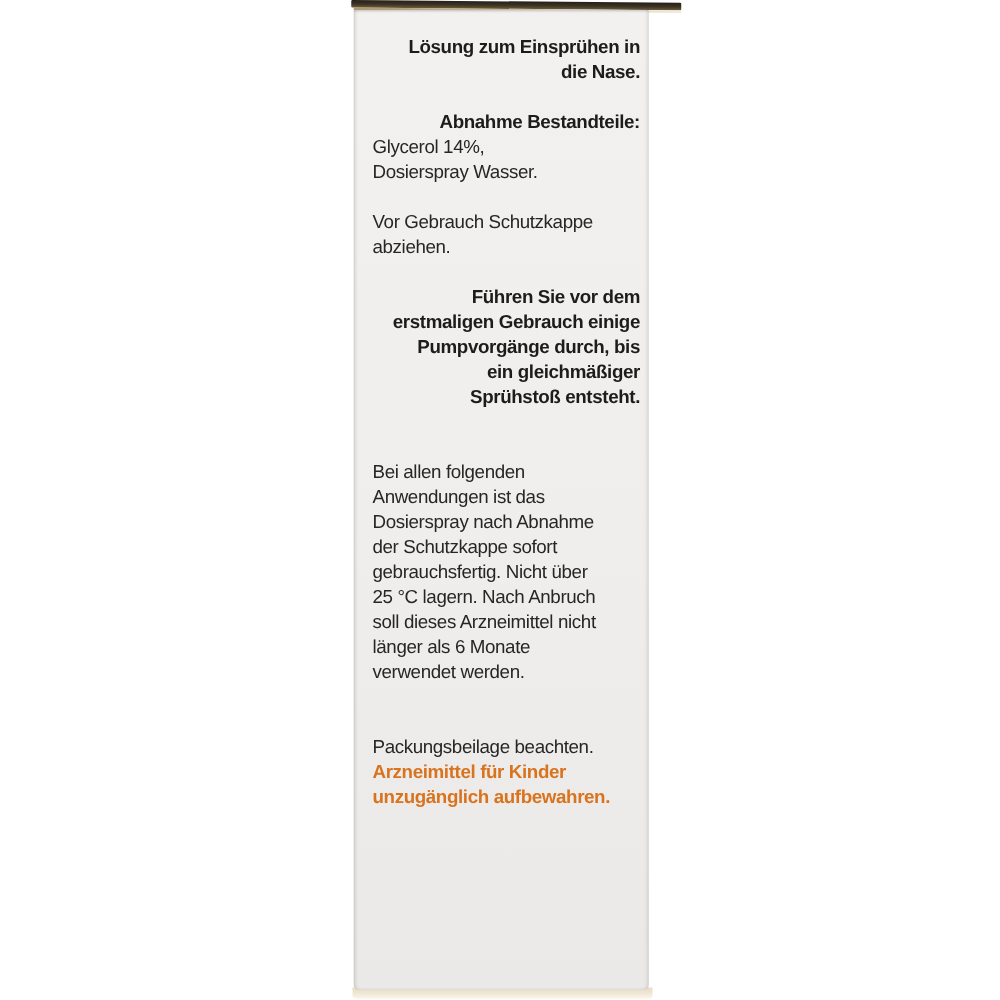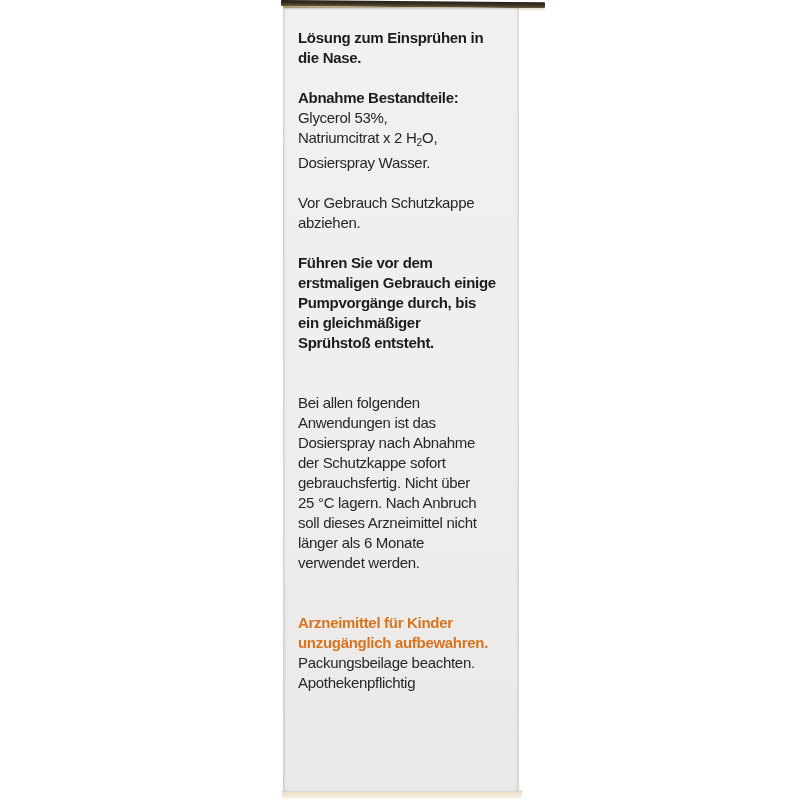--- a/index.html
+++ b/index.html
@@ -70,21 +70,21 @@
     width: 214px;
   }
   .para {
     margin: 0 0 20px 0;
     font-size: 15px;
     line-height: 20px;
     letter-spacing: -0.3px;
     color: #262626;
     white-space: pre;
   }
-  .bold { font-weight: 700; color: #1c1c1c; }
+  .bold { font-weight: 700; color: #1c1c1c; text-align: right; }
   .blockline { display: block; white-space: pre; }
   .orange { color: #d9731e; font-weight: 700; }
   .gap-large { margin-bottom: 40px; margin-top: 40px; }
   sub.chem {
     font-size: 10px;
     vertical-align: -3px;
     letter-spacing: 0;
   }
 </style>
 </head>
@@ -95,39 +95,39 @@
   <div class="top-edge"></div>
   <div class="bottom-edge"></div>
 
   <div class="panel">
     <div class="text-col">
 
       <p class="para bold">Lösung zum Einsprühen in
 die Nase.</p>
 
 
-      <p class="para"><span class="blockline bold">Abnahme Bestandteile:</span><span class="blockline">Glycerol 53%,</span><span class="blockline"><span>Natriumcitrat x 2 H</span><sub class="chem">2</sub><span>O,</span></span><span class="blockline">Dosierspray Wasser.</span></p>
+      <p class="para"><span class="blockline bold">Abnahme Bestandteile:</span><span class="blockline">Glycerol 14%,</span><span class="blockline">Dosierspray Wasser.</span></p>
 
       <p class="para">Vor Gebrauch Schutzkappe
 abziehen.</p>
 
       <p class="para bold">Führen Sie vor dem
 erstmaligen Gebrauch einige
 Pumpvorgänge durch, bis
 ein gleichmäßiger
 Sprühstoß entsteht.</p>
 
       <p class="para gap-large">Bei allen folgenden
 Anwendungen ist das
 Dosierspray nach Abnahme
 der Schutzkappe sofort
 gebrauchsfertig. Nicht über
 25 °C lagern. Nach Anbruch
 soll dieses Arzneimittel nicht
 länger als 6 Monate
 verwendet werden.</p>
 
-      <p class="para"><span class="blockline orange">Arzneimittel für Kinder
-unzugänglich aufbewahren.</span><span class="blockline">Packungsbeilage beachten.</span><span class="blockline">Apothekenpflichtig</span></p>
+      <p class="para"><span class="blockline">Packungsbeilage beachten.</span><span class="blockline orange">Arzneimittel für Kinder
+unzugänglich aufbewahren.</span></p>
 
     </div>
   </div>
 </div>
 
 </body></html>

